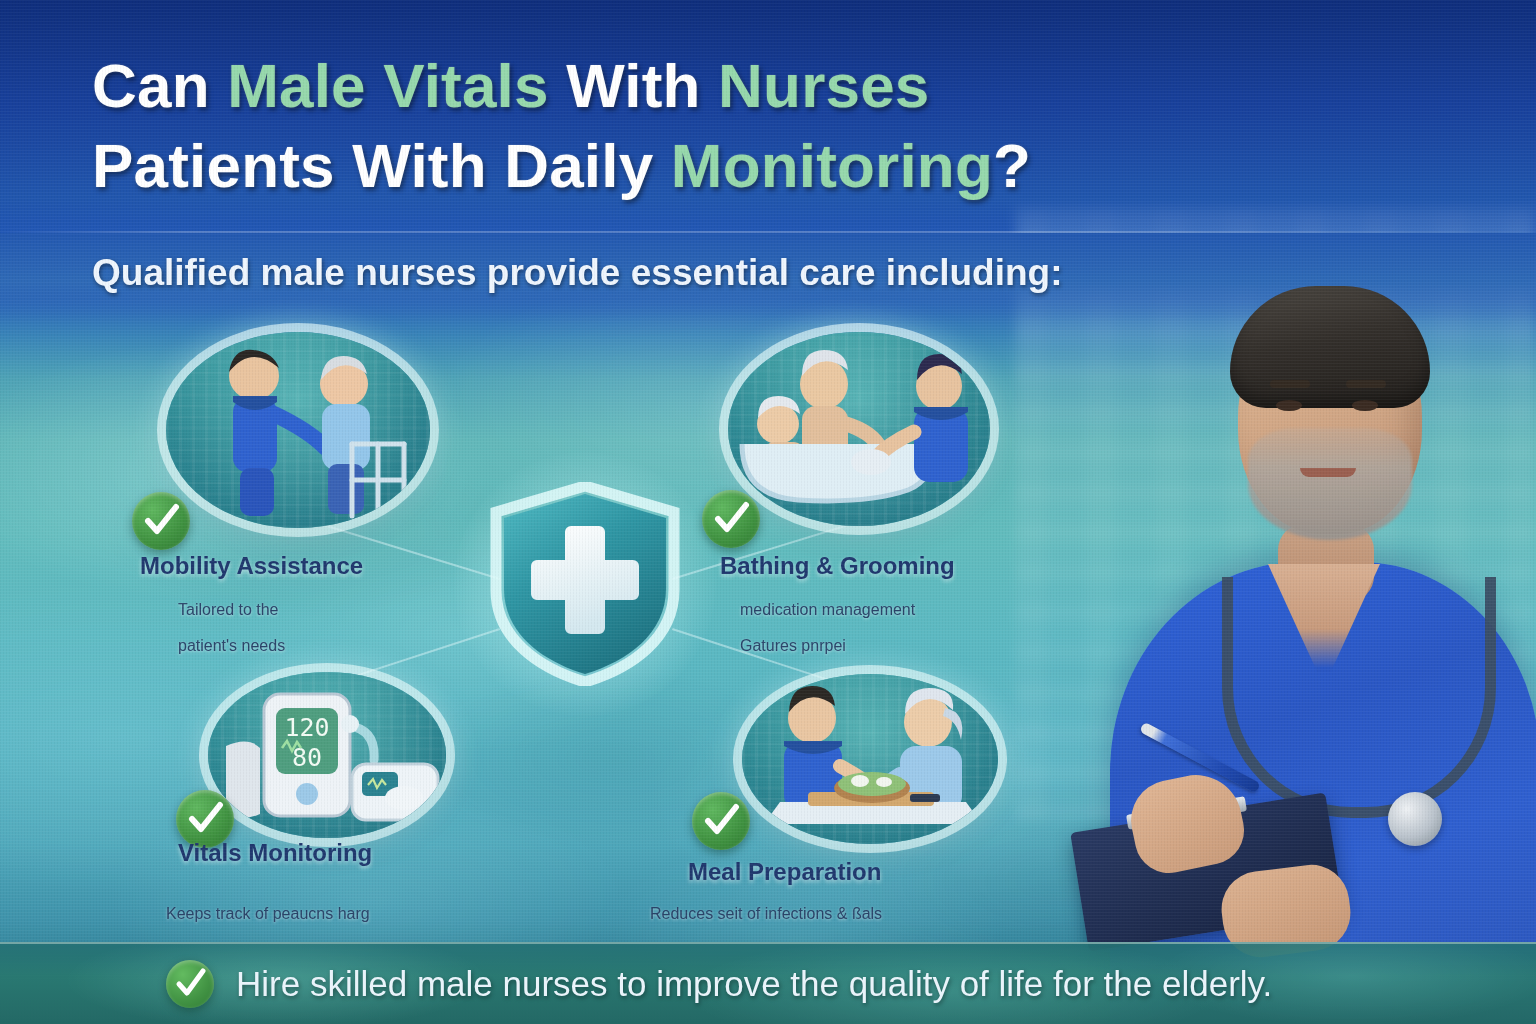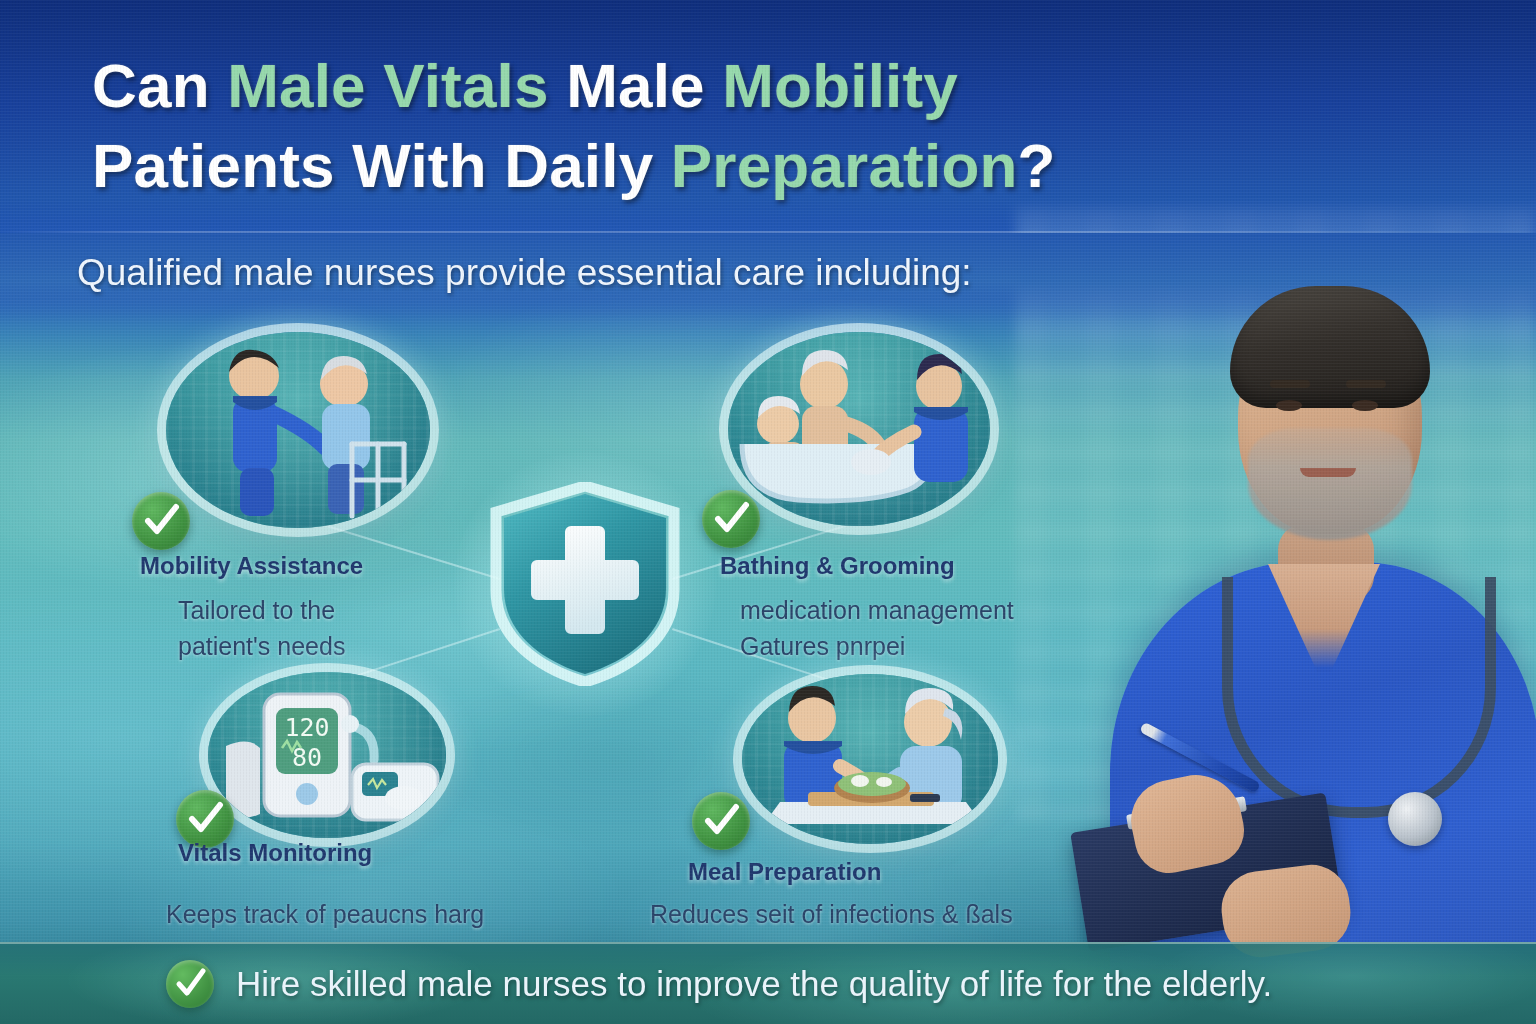--- a/index.html
+++ b/index.html
@@ -78,22 +78,22 @@
     background:linear-gradient(180deg,#2358b0 0%,#2f6ab6 55%,rgba(60,125,175,0) 100%);
   }
   h1.title{
     position:absolute;left:92px;top:46px;margin:0;width:1000px;
     font-size:62px;line-height:80px;font-weight:700;letter-spacing:.2px;
     color:#ffffff;
     text-shadow:2px 3px 5px rgba(0,0,0,.45), 0 0 2px rgba(255,255,255,.25);
   }
   h1.title .accent{color:#96d8ac;}
   .subtitle{
-    position:absolute;left:77px;top:250px;
-    font-size:37px;line-height:46px;font-weight:400;color:#eef5fd;
+    position:absolute;left:92px;top:250px;
+    font-size:37px;line-height:46px;font-weight:700;color:#eef5fd;
     text-shadow:1px 2px 4px rgba(0,0,0,.45);
     text-align:right;
   }
   
   .shield-wrap{position:absolute;left:488px;top:482px;width:194px;height:204px;}
   .shield-glow{
     position:absolute;left:-34px;top:-30px;width:262px;height:264px;border-radius:50%;
     background:radial-gradient(circle, rgba(215,250,250,.55), rgba(200,245,245,.18) 52%, rgba(255,255,255,0) 72%);
   }
   
@@ -117,21 +117,21 @@
     background:radial-gradient(circle at 35% 30%, #5fb75f, #3f9140 60%, #2f7a33 100%);
     box-shadow:0 4px 9px rgba(0,40,20,.35), inset 0 2px 4px rgba(255,255,255,.35);
     display:flex;align-items:center;justify-content:center;
   }
   .badge svg{width:42px;height:42px;overflow:visible;}
   .f-title{
     position:absolute;font-size:24px;font-weight:700;color:#20386e;
     text-shadow:0 2px 4px rgba(255,255,255,.55);white-space:nowrap;
   }
   .f-desc{
-    position:absolute;font-size:25px;line-height:36px;color:#2a4469;
+    position:absolute;font-size:16px;line-height:36px;color:#2a4469;
     text-shadow:0 1px 3px rgba(255,255,255,.5);
   }
   
   .nurse{position:absolute;right:-6px;top:232px;width:470px;height:792px;}
   .nurse .body{
     position:absolute;left:38px;top:330px;width:430px;height:470px;
     background:linear-gradient(160deg,#2f62d8 0%,#2a57c4 35%,#2f5fcf 62%,#2c55b8 100%);
     border-radius:190px 180px 0 0 / 210px 200px 0 0;
     box-shadow:0 -8px 30px rgba(10,35,90,.25);
   }
@@ -232,22 +232,22 @@
 
   <div class="tex a"></div>
   <div class="tex b"></div>
   <div class="bg-ward"></div>
 
   <div class="header"></div>
   <div class="subband"></div>
   <div class="header-rule"></div>
 
   <h1 class="title">
-    <span>Can </span><span class="accent">Male Vitals</span><span> Male </span><span class="accent">Mobility</span><br>
-    <span>Patients With Daily </span><span class="accent">Preparation</span><span>?</span>
+    <span>Can </span><span class="accent">Male Vitals</span><span> With </span><span class="accent">Nurses</span><br>
+    <span>Patients With Daily </span><span class="accent">Monitoring</span><span>?</span>
   </h1>
 
   <div class="subtitle">Qualified male nurses provide essential care including:</div>
 
   <div class="conn" style="left:500px;top:578px;width:200px;transform:rotate(197deg);"></div>
   <div class="conn" style="left:672px;top:578px;width:200px;transform:rotate(-17deg);"></div>
   <div class="conn" style="left:500px;top:628px;width:210px;transform:rotate(162deg);"></div>
   <div class="conn" style="left:672px;top:628px;width:210px;transform:rotate(18deg);"></div>
 
   <div class="shield-wrap">

